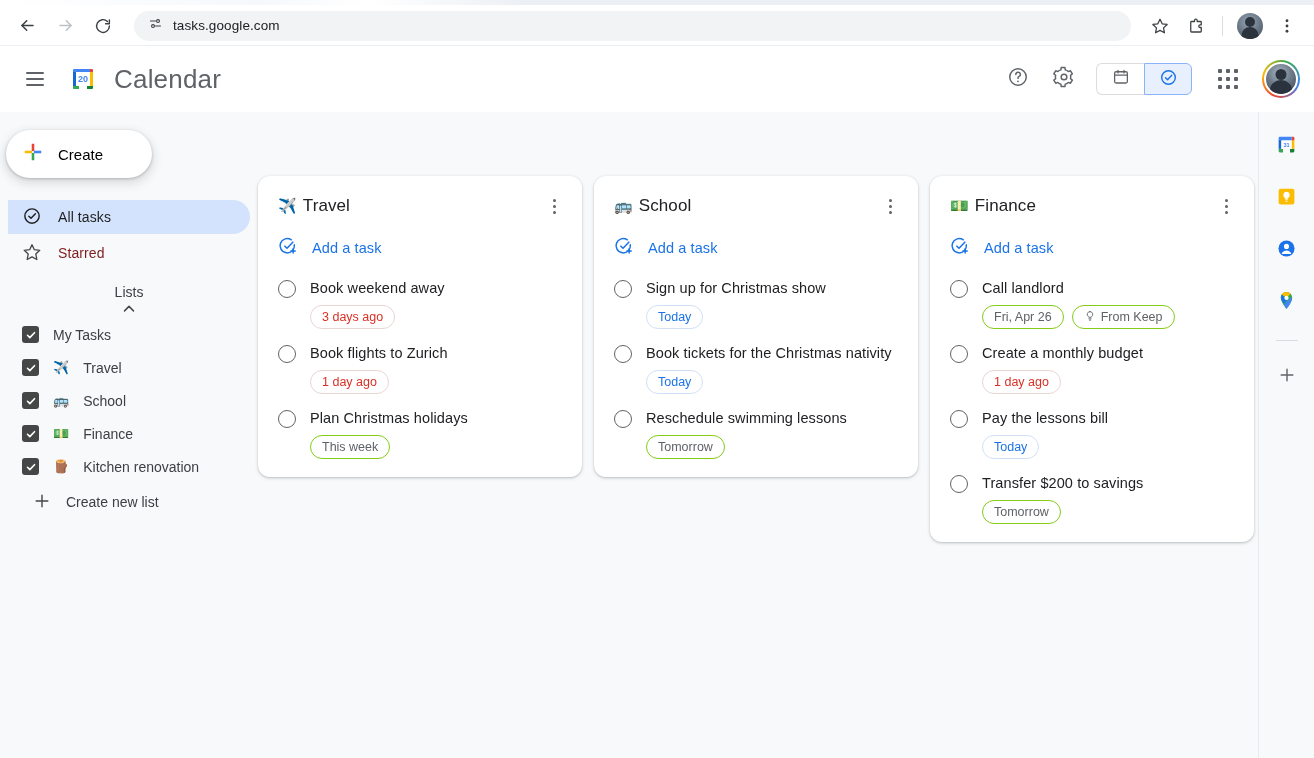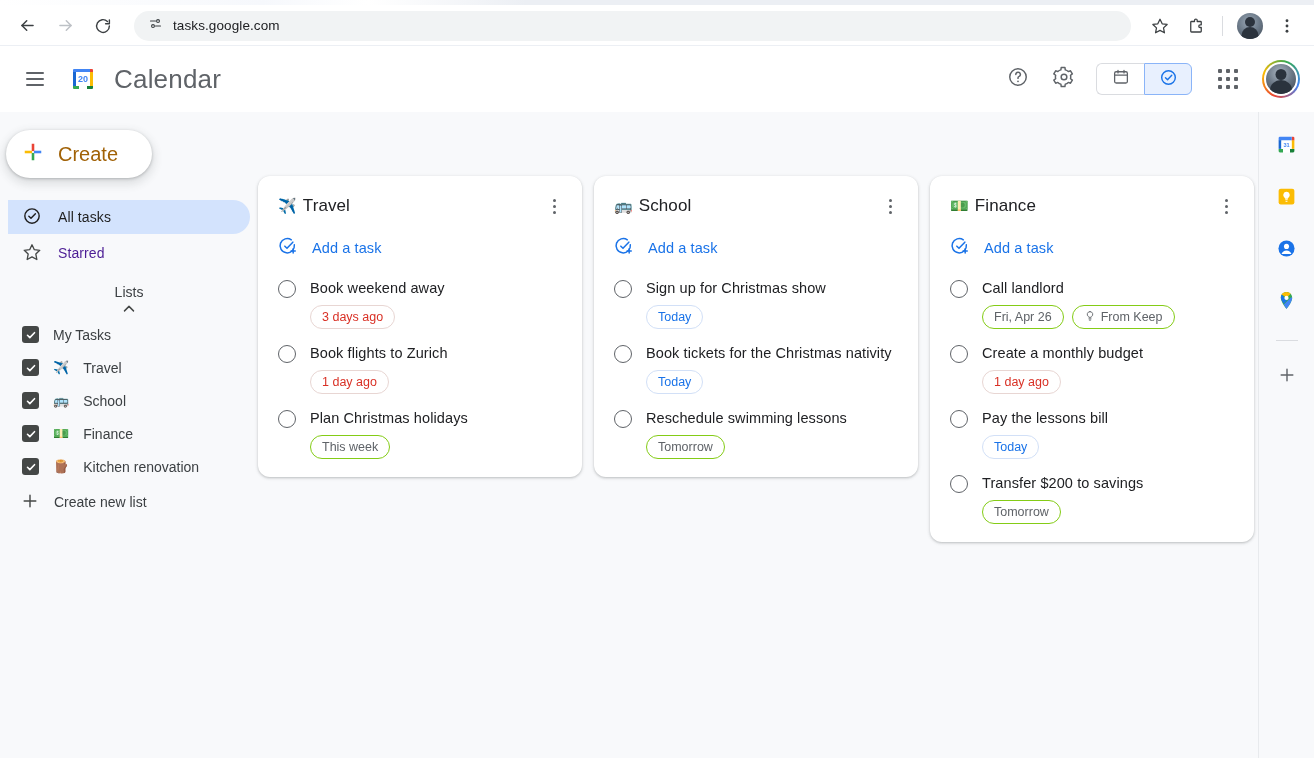--- a/index.html
+++ b/index.html
@@ -117,27 +117,27 @@
   
   #sidebar {
     position:absolute; left:0; top:66px; width:258px; height:646px;
     background:#f8f9fb; padding-top: 12px;
   }
   #create-btn {
     margin: 6px 0 0 6px; width: 146px; height: 48px; border-radius: 26px;
     background:#fff; box-shadow: 0 1px 3px rgba(60,64,67,.30), 0 4px 8px 3px rgba(60,64,67,.12);
     display:flex; align-items:center; gap:14px; padding-left: 16px; cursor:pointer;
   }
-  #create-label { font-size: 20px; color:#a16207; }
+  #create-label { font-size: 15px; color:#000000; }
 
   #nav-list { margin-top: 22px; }
   .nav-item {
     height: 34px; margin: 0 8px 2px 8px; border-radius: 0 18px 18px 0;
     display:flex; align-items:center; gap: 16px; padding-left: 14px; cursor:pointer;
-    font-size: 14px; color:#4c1d95;
+    font-size: 14px; color:#7f1d1d;
   }
   .nav-item.active { background:#d3e3fd; font-weight:500; color:#1f1f1f; }
   .nav-item .txt { letter-spacing:.1px; }
 
   #lists-header {
     display:flex; align-items:center; justify-content:space-between;
     padding: 0 22px 0 22px; height: 34px; margin-top: 14px; cursor:pointer;flex-direction:column;
   }
   #lists-header .txt { font-size: 14px; color:#3c4043; }
 
@@ -146,21 +146,21 @@
     padding-left: 22px; cursor:pointer; font-size: 14px; color:#3c4043;
   }
   .cbox {
     width: 17px; height: 17px; border-radius: 3px; background:#444746;
     display:flex; align-items:center; justify-content:center; flex:0 0 auto;
   }
   .cbox svg { display:block; }
   .list-emoji { font-size: 13px; }
   #create-new-list {
     height: 34px; display:flex; align-items:center; gap: 14px;
-    padding-left: 20px; cursor:pointer; font-size: 14px; color:#3c4043; margin-top: 2px;
+    padding-left: 20px; cursor:pointer; font-size: 14px; color:#3c4043; margin-top: 2px; margin-left: 12px;
   }
 
   
   #board {
     position:absolute; left:258px; top:66px; width:1000px; height:646px;
     padding: 64px 0 0 0;
     display:flex; align-items:flex-start; gap: 12px;
   }
   .task-card {
     width: 324px; background:#fff; border-radius: 12px;

